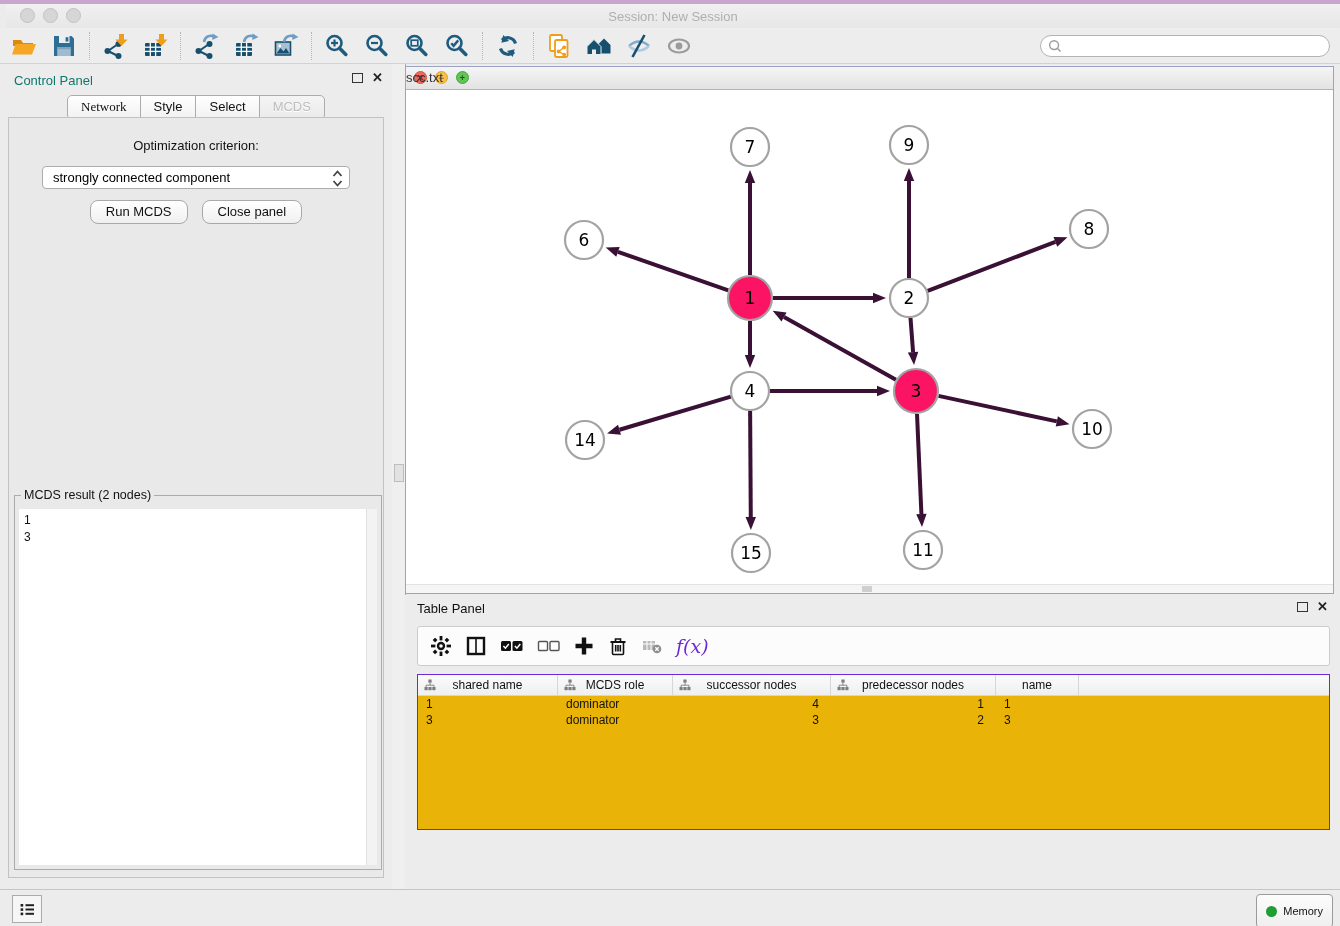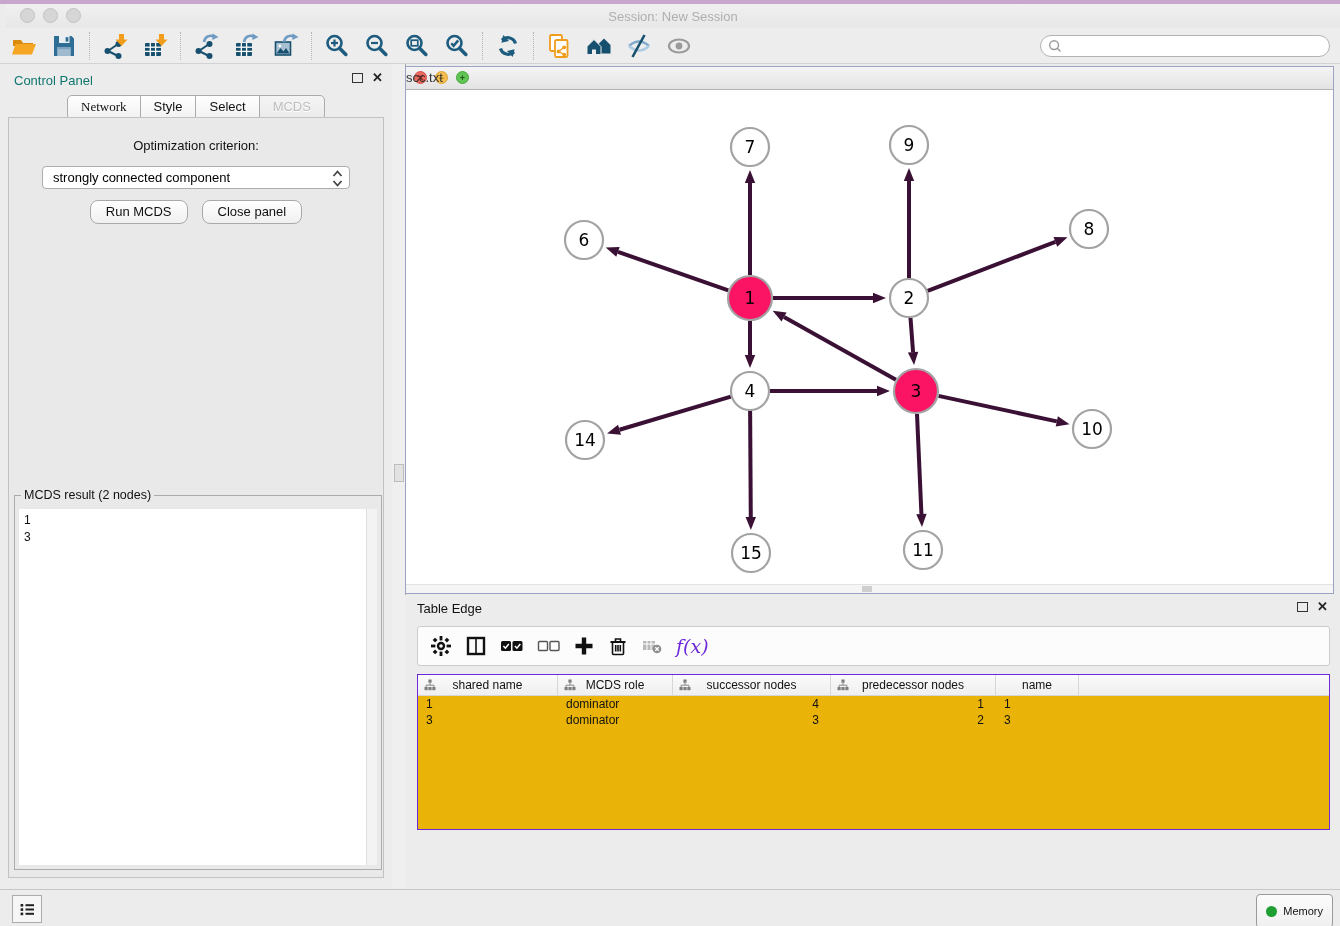--- a/index.html
+++ b/index.html
@@ -404,21 +404,21 @@
           <text x="345" y="463" text-anchor="middle" dy="0.36em" font-size="17" fill="#000" font-family="&quot;DejaVu Sans&quot;,sans-serif">15</text>
         </g>
       </svg>
     <div class="net-hscroll">
         <div class="handle"></div>
       </div>
   </div>
 </div>
 
 <div class="table-panel">
-  <div class="tp-title">Table Edge</div>
+  <div class="tp-title">Table Panel</div>
   <div class="tp-btns">
     <div class="float-btn"></div>
     <div class="close-btn">✕</div>
   </div>
   <div class="tp-toolbar" id="tp-toolbar">
       <span class="tpi">
         <svg width="22" height="22" viewBox="0 0 22 22">
           <g fill="#111">
             <circle cx="11" cy="11" r="4.2"></circle>
             <g id="t">

